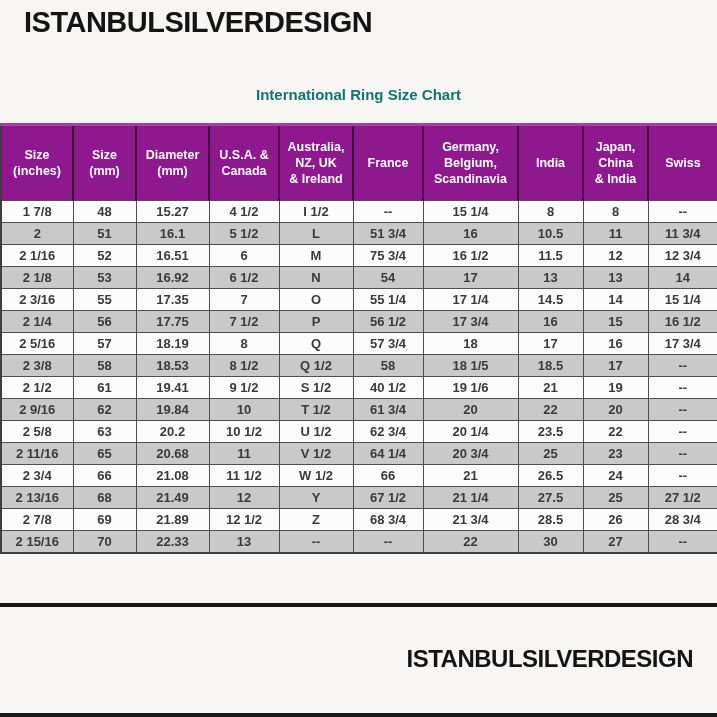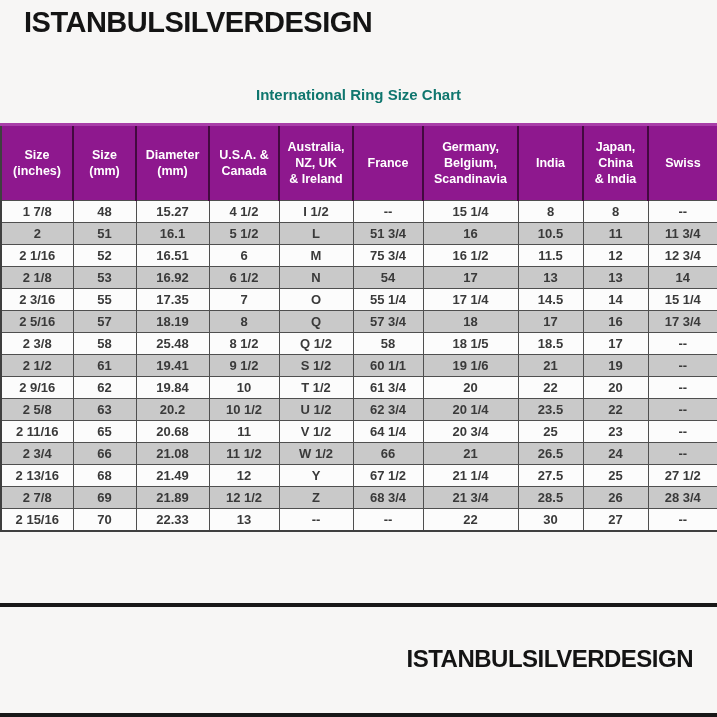--- a/index.html
+++ b/index.html
@@ -167,50 +167,62 @@
           <td>17.35</td>
           <td>7</td>
           <td>O</td>
           <td>55 1/4</td>
           <td>17 1/4</td>
           <td>14.5</td>
           <td>14</td>
           <td>15 1/4</td>
         </tr>
         <tr>
+          <td>2 1/4</td>
+          <td>56</td>
+          <td>17.75</td>
+          <td>7 1/2</td>
+          <td>P</td>
+          <td>56 1/2</td>
+          <td>17 3/4</td>
+          <td>16</td>
+          <td>15</td>
+          <td>16 1/2</td>
+        </tr>
+        <tr>
           <td>2 5/16</td>
           <td>57</td>
           <td>18.19</td>
           <td>8</td>
           <td>Q</td>
           <td>57 3/4</td>
           <td>18</td>
           <td>17</td>
           <td>16</td>
           <td>17 3/4</td>
         </tr>
         <tr>
           <td>2 3/8</td>
           <td>58</td>
-          <td>25.48</td>
+          <td>18.53</td>
           <td>8 1/2</td>
           <td>Q 1/2</td>
           <td>58</td>
           <td>18 1/5</td>
           <td>18.5</td>
           <td>17</td>
           <td>--</td>
         </tr>
         <tr>
           <td>2 1/2</td>
           <td>61</td>
           <td>19.41</td>
           <td>9 1/2</td>
           <td>S 1/2</td>
-          <td>60 1/1</td>
+          <td>40 1/2</td>
           <td>19 1/6</td>
           <td>21</td>
           <td>19</td>
           <td>--</td>
         </tr>
         <tr>
           <td>2 9/16</td>
           <td>62</td>
           <td>19.84</td>
           <td>10</td>

